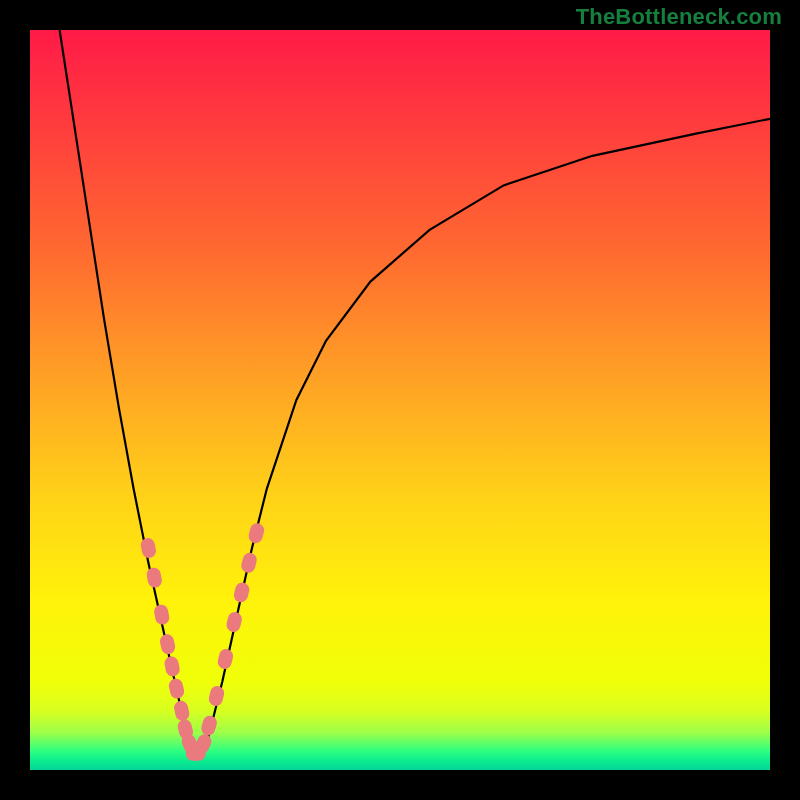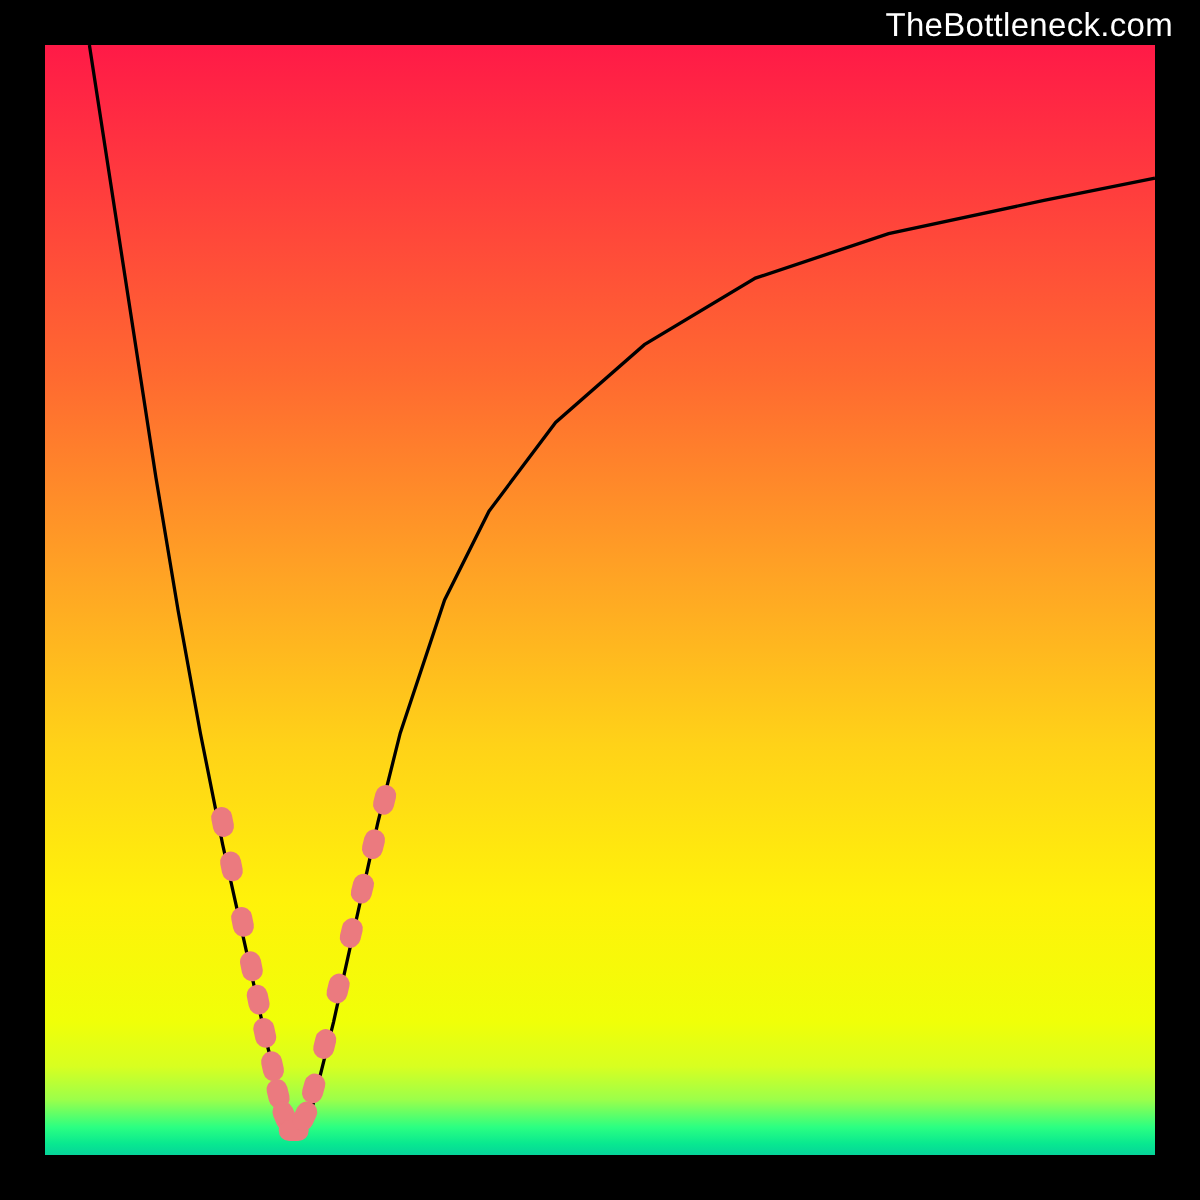--- a/index.html
+++ b/index.html
@@ -39,23 +39,23 @@
       #9cff4a 95%,
       #2bff82 97.5%,
       #08e890 99%,
       #06d49a 100%
     );
   }
   .watermark {
     position: absolute;
     top: 4px;
     right: 18px;
-    color: #ffffff;
+    color: #15803d;
     font-size: 22px;
-    font-weight: 400;
+    font-weight: 700;
     letter-spacing: 0.2px;
     user-select: none;
   }
   svg.curve {
     position: absolute;
     top: 0;
     left: 0;
     width: 740px;
     height: 740px;
     overflow: visible;

